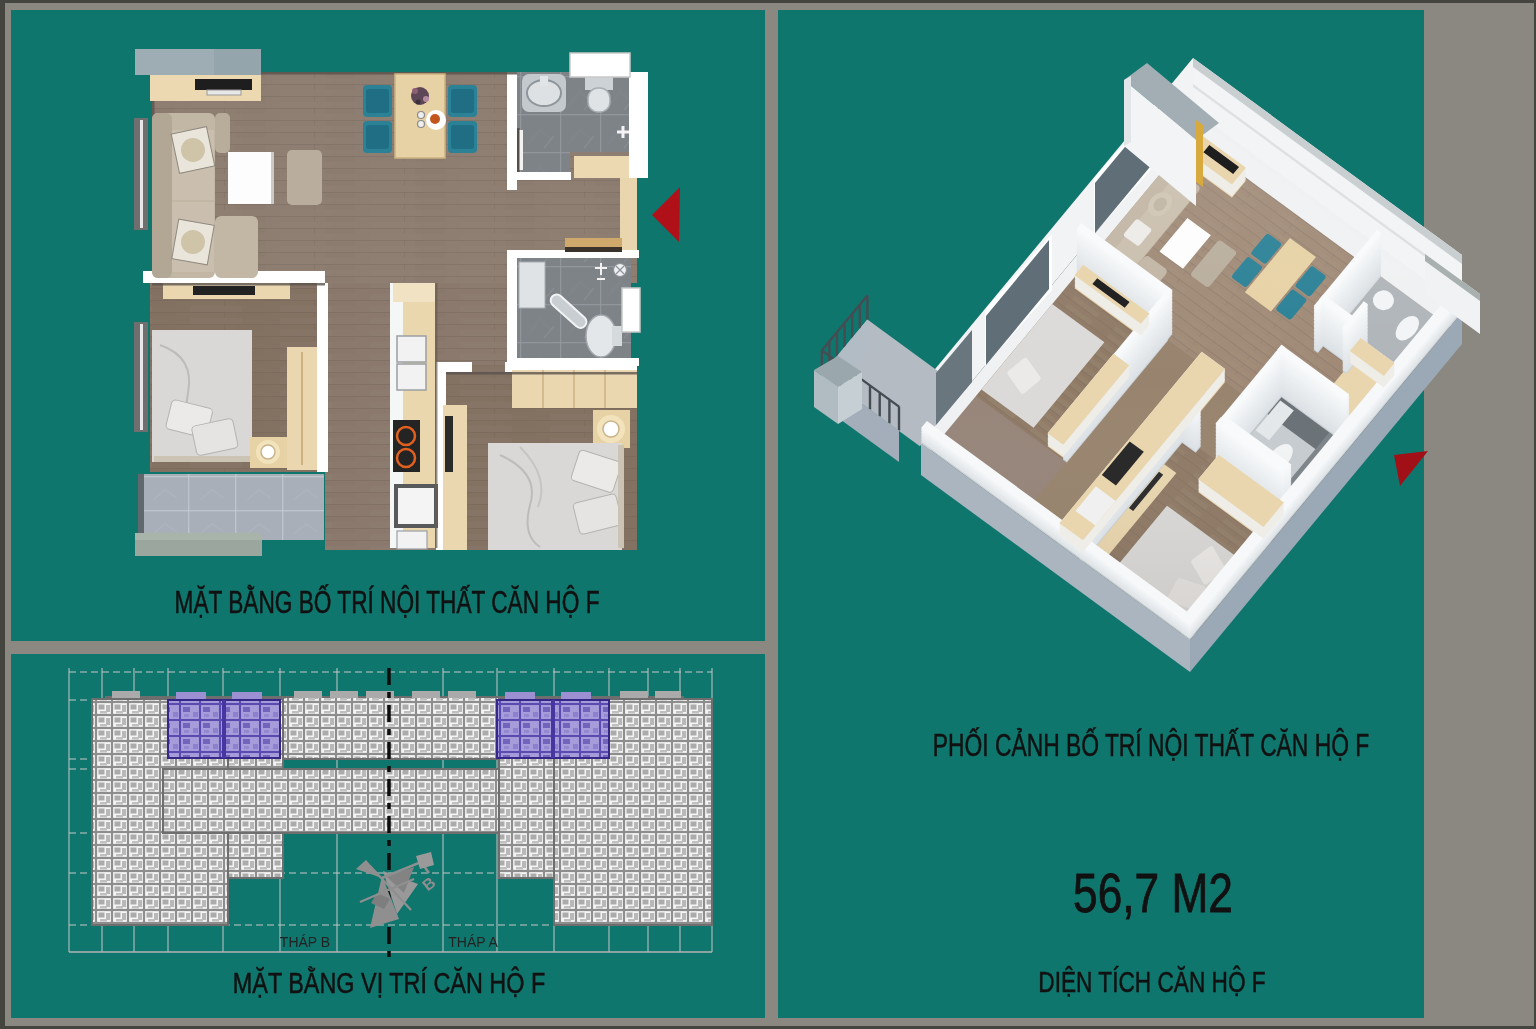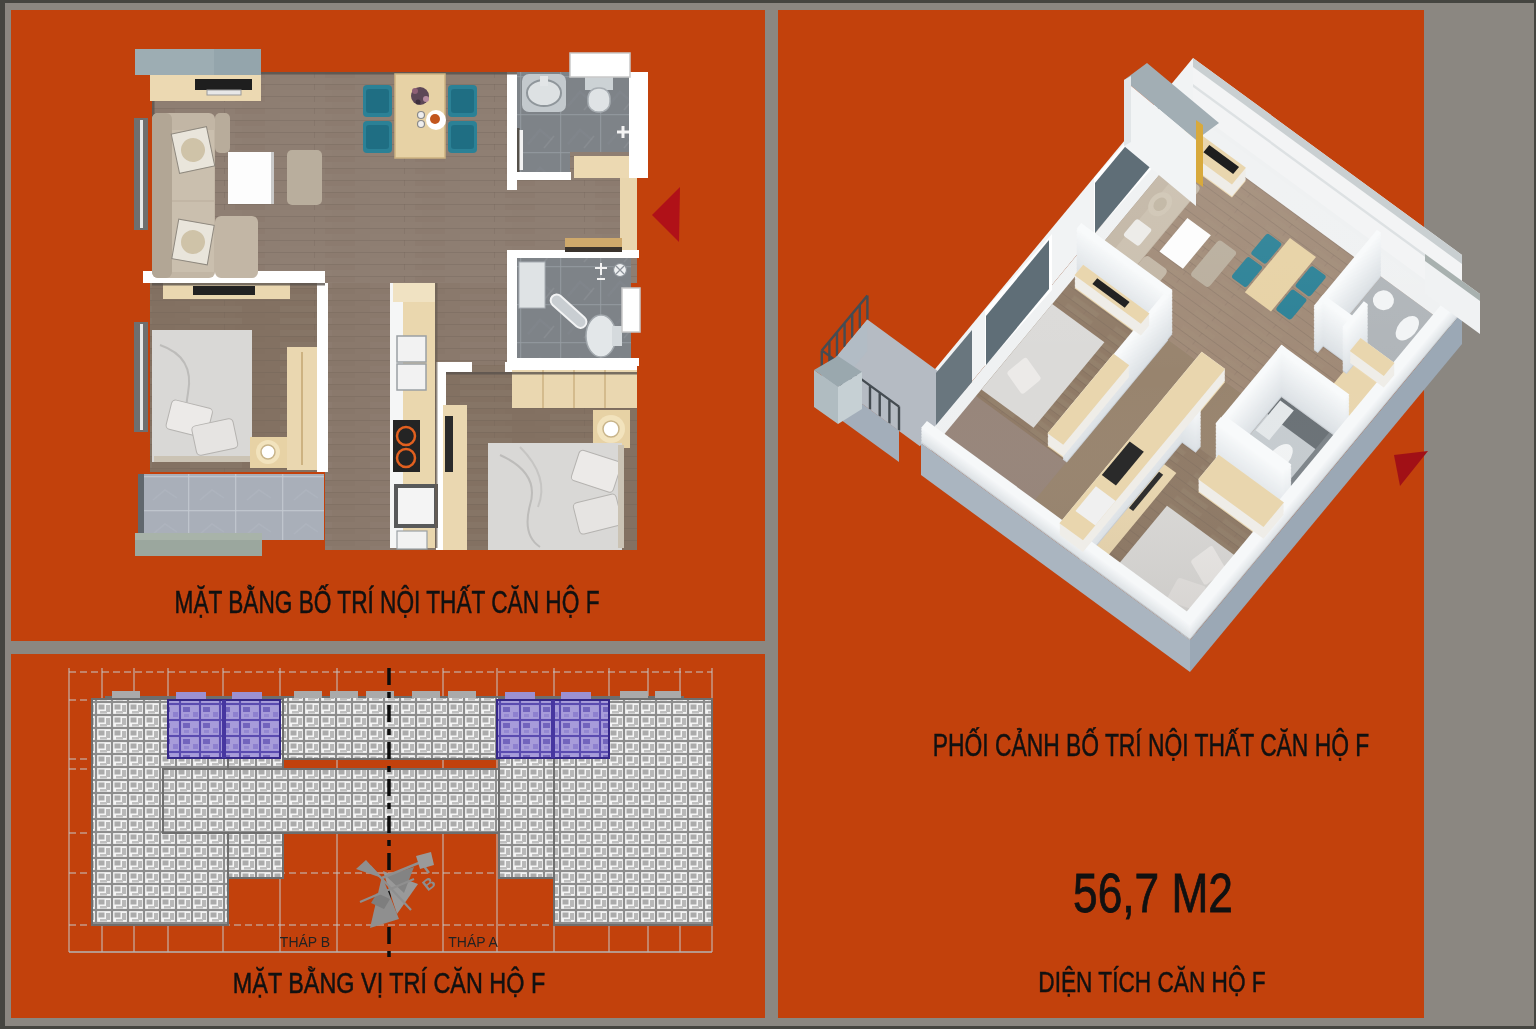--- a/index.html
+++ b/index.html
@@ -1,18 +1,18 @@
 <!DOCTYPE html>
 <html><head>
 <meta charset="utf-8">
 <style>
   html,body{margin:0;padding:0;}
   body{width:1536px;height:1029px;position:relative;background:#8b8781;font-family:"Liberation Sans",sans-serif;overflow:hidden;}
   .abs{position:absolute;}
-  .panel{position:absolute;background:#c2410c;}
+  .panel{position:absolute;background:#0f766e;}
 </style>
 </head>
 <body>
 
 <div class="abs" style="left:0;top:0;width:1536px;height:3px;background:#454540;"></div>
 
 <div class="abs" style="left:0;top:0;width:5px;height:1029px;background:#454540;"></div>
 
 <div class="abs" style="left:1534px;top:0;width:2px;height:1029px;background:#454540;"></div>
 

